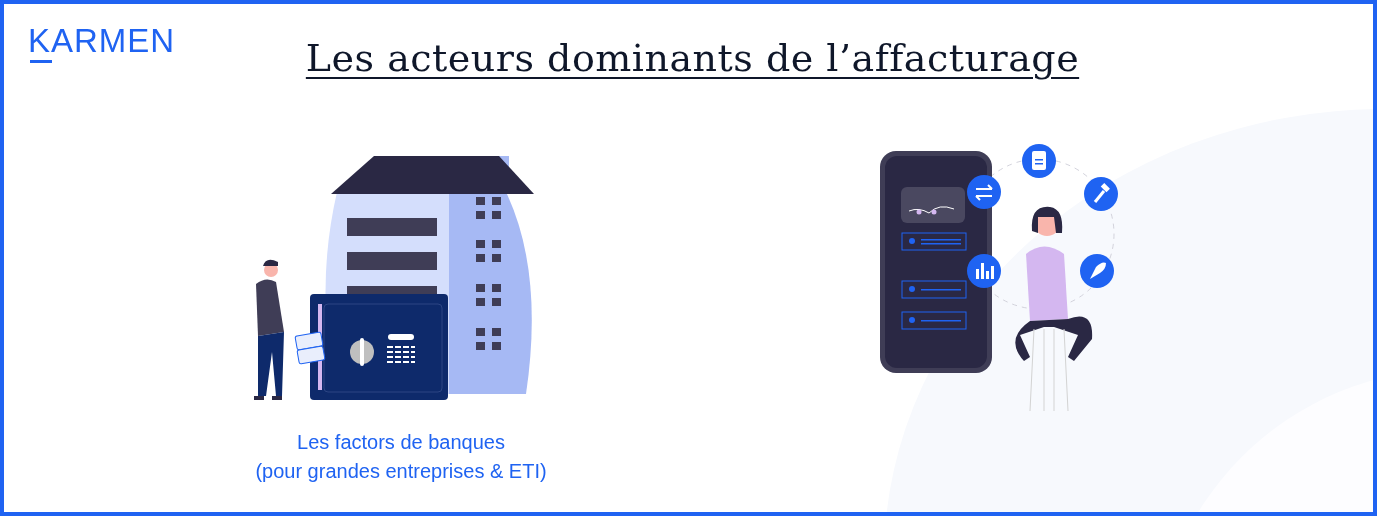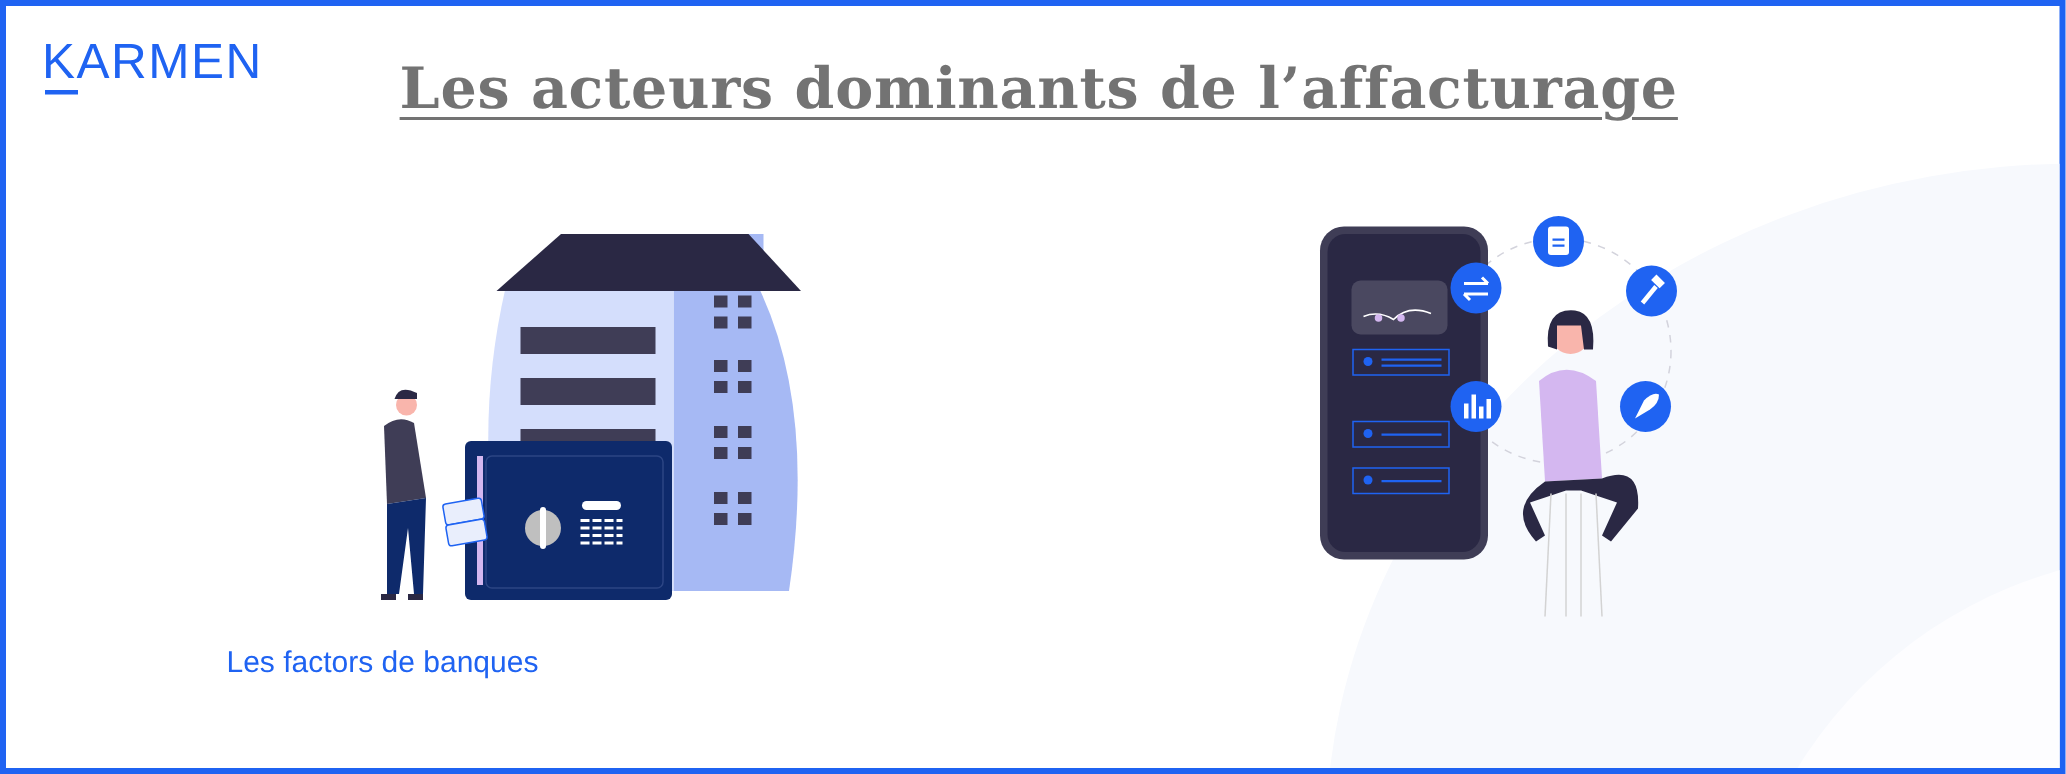--- a/index.html
+++ b/index.html
@@ -3,22 +3,22 @@
 <meta charset="utf-8">
 <style>
   html,body{margin:0;padding:0;}
   body{width:1377px;height:516px;overflow:hidden;background:#fff;font-family:"Liberation Sans",sans-serif;}
   .frame{position:absolute;left:0;top:0;width:1377px;height:516px;box-sizing:border-box;border:4px solid #1f63f2;background:#fff;overflow:hidden;}
   .bgshape{position:absolute;left:880px;top:105px;width:1000px;height:900px;border-radius:50%;background:#f7f9fd;}
   .bgshape2{position:absolute;left:1150px;top:365px;width:600px;height:600px;border-radius:50%;background:#fdfdff;}
   .logo{position:absolute;left:24px;top:18px;font-size:33px;font-weight:500;color:#1f63f2;letter-spacing:1px;}
   .logo .under{position:absolute;left:2px;top:38px;width:22px;height:3px;background:#1f63f2;}
   .title{position:absolute;left:0;width:1377px;top:32px;text-align:center;}
-  .title span{font-family:"DejaVu Serif",serif;font-size:38px;color:#737373;text-decoration:underline;text-decoration-thickness:2px;text-underline-offset:6px;letter-spacing:0.5px;font-weight:bold;}
-  .caption{position:absolute;width:500px;text-align:left;color:#1f63f2;font-size:20px;line-height:29px;}
+  .title span{font-family:"DejaVu Serif",serif;font-size:38px;color:#0f172a;text-decoration:underline;text-decoration-thickness:2px;text-underline-offset:6px;letter-spacing:0.5px;}
+  .caption{position:absolute;width:500px;text-align:center;color:#1f63f2;font-size:20px;line-height:29px;}
   .illus{position:absolute;}
 </style>
 </head>
 <body>
 
 <div class="frame">
   <div class="bgshape"></div>
   <div class="bgshape2"></div>
 
   <div class="logo">
@@ -157,14 +157,15 @@
         <rect x="117" y="127" width="3" height="13" fill="#fff"></rect>
       </g>
     <g>
         <circle cx="223" cy="132" r="17" fill="#1f63f2"></circle>
         <path d="M216 140 L222 128 Q228 122 232 124 Q232 130 226 134 Z" fill="#fff"></path>
       </g>
   </svg>
 
   <div class="caption" style="left:147px;top:424px;">
     <div>Les factors de banques</div>
+    <div>(pour grandes entreprises &amp; ETI)</div>
   </div>
 </div>
 
 </body></html>

